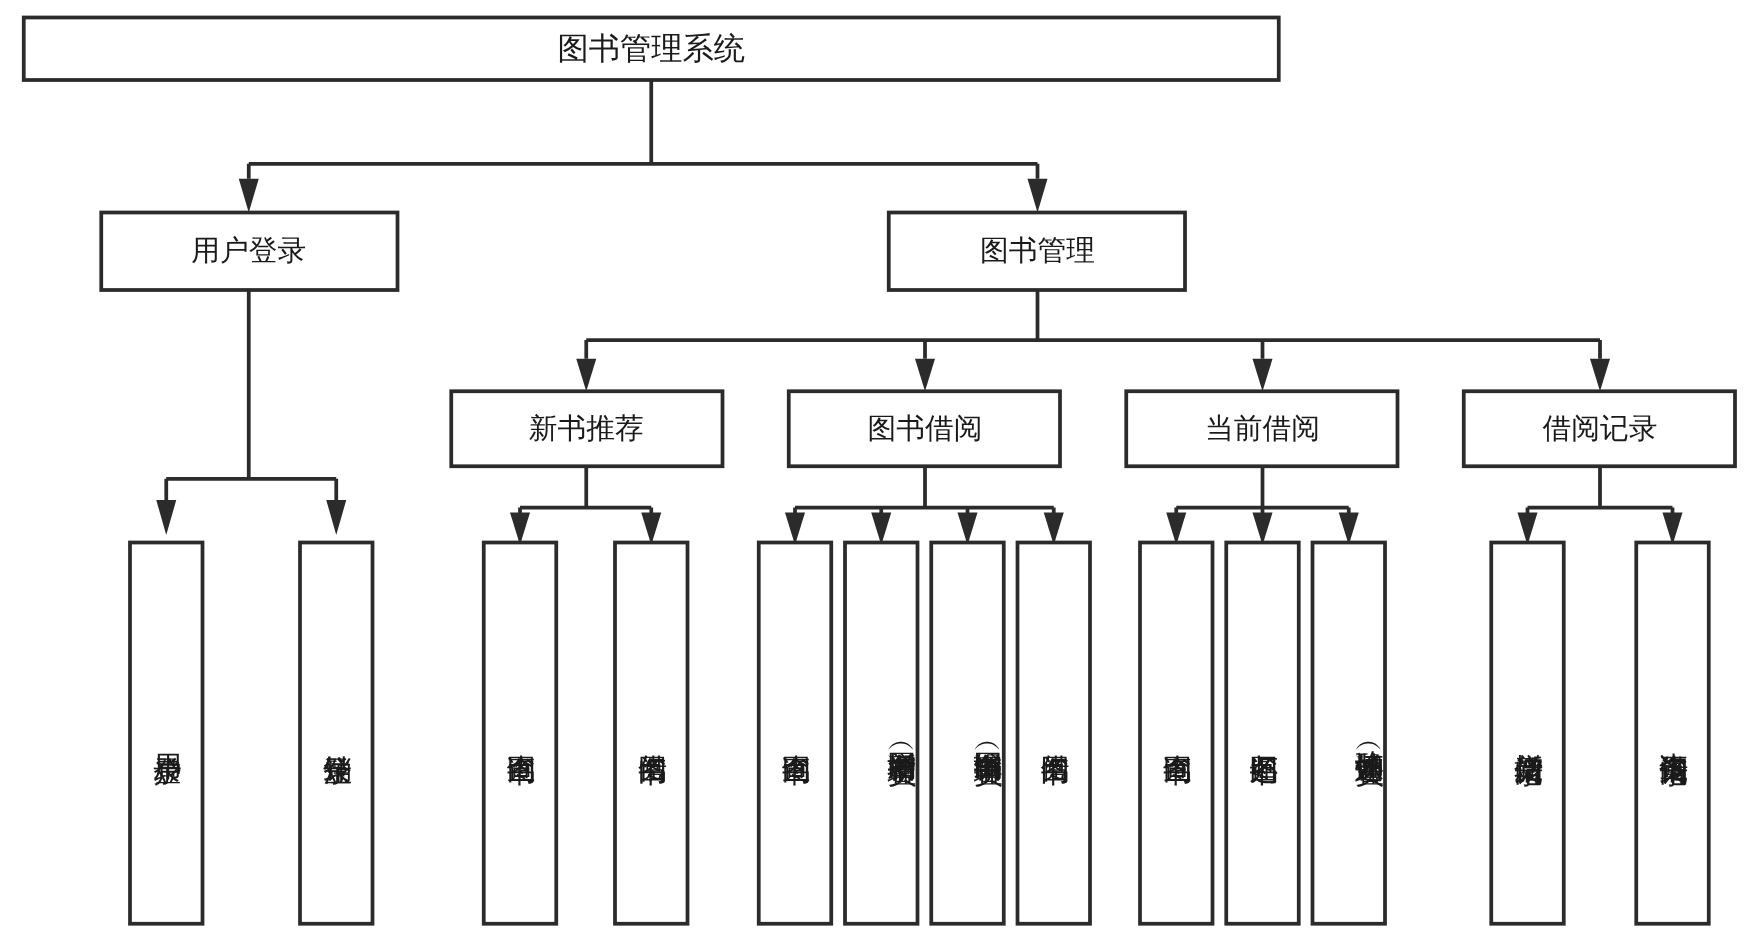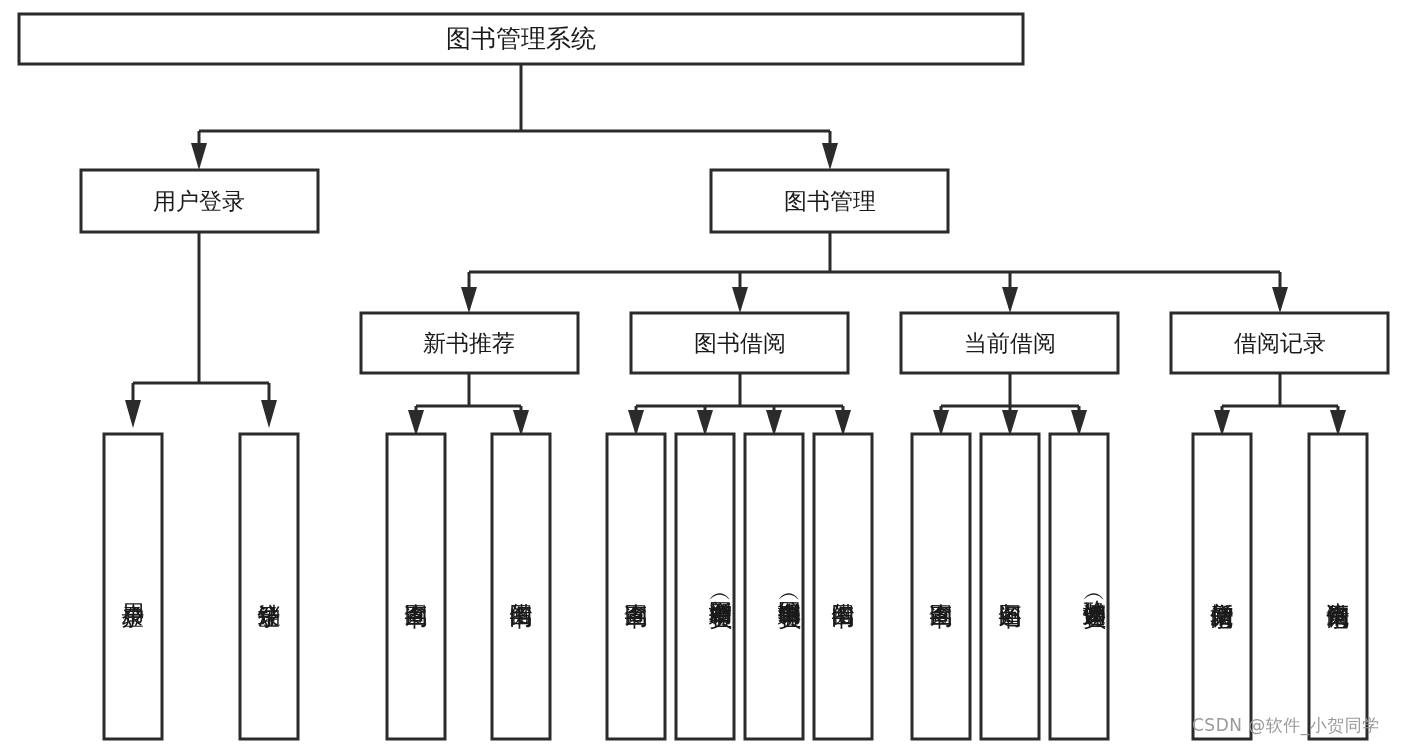--- a/index.html
+++ b/index.html
@@ -211,21 +211,20 @@
     </g>
     <g>
       <rect class="node-rect" x="1309" y="434" width="58" height="305"></rect>
       <foreignObject x="1309" y="434" width="58" height="305">
         <div xmlns="http://www.w3.org/1999/xhtml" class="vtext">查询借阅记录</div>
       </foreignObject>
     </g>
 
   </svg>
 
-  <div class="watermark">CSDN @软件_小贺同学</div>
 </div>
 
 <style>
   
   .vtext{
     box-sizing:border-box;
     width:100%;height:100%;
     display:flex;
     align-items:center;
     justify-content:center;

